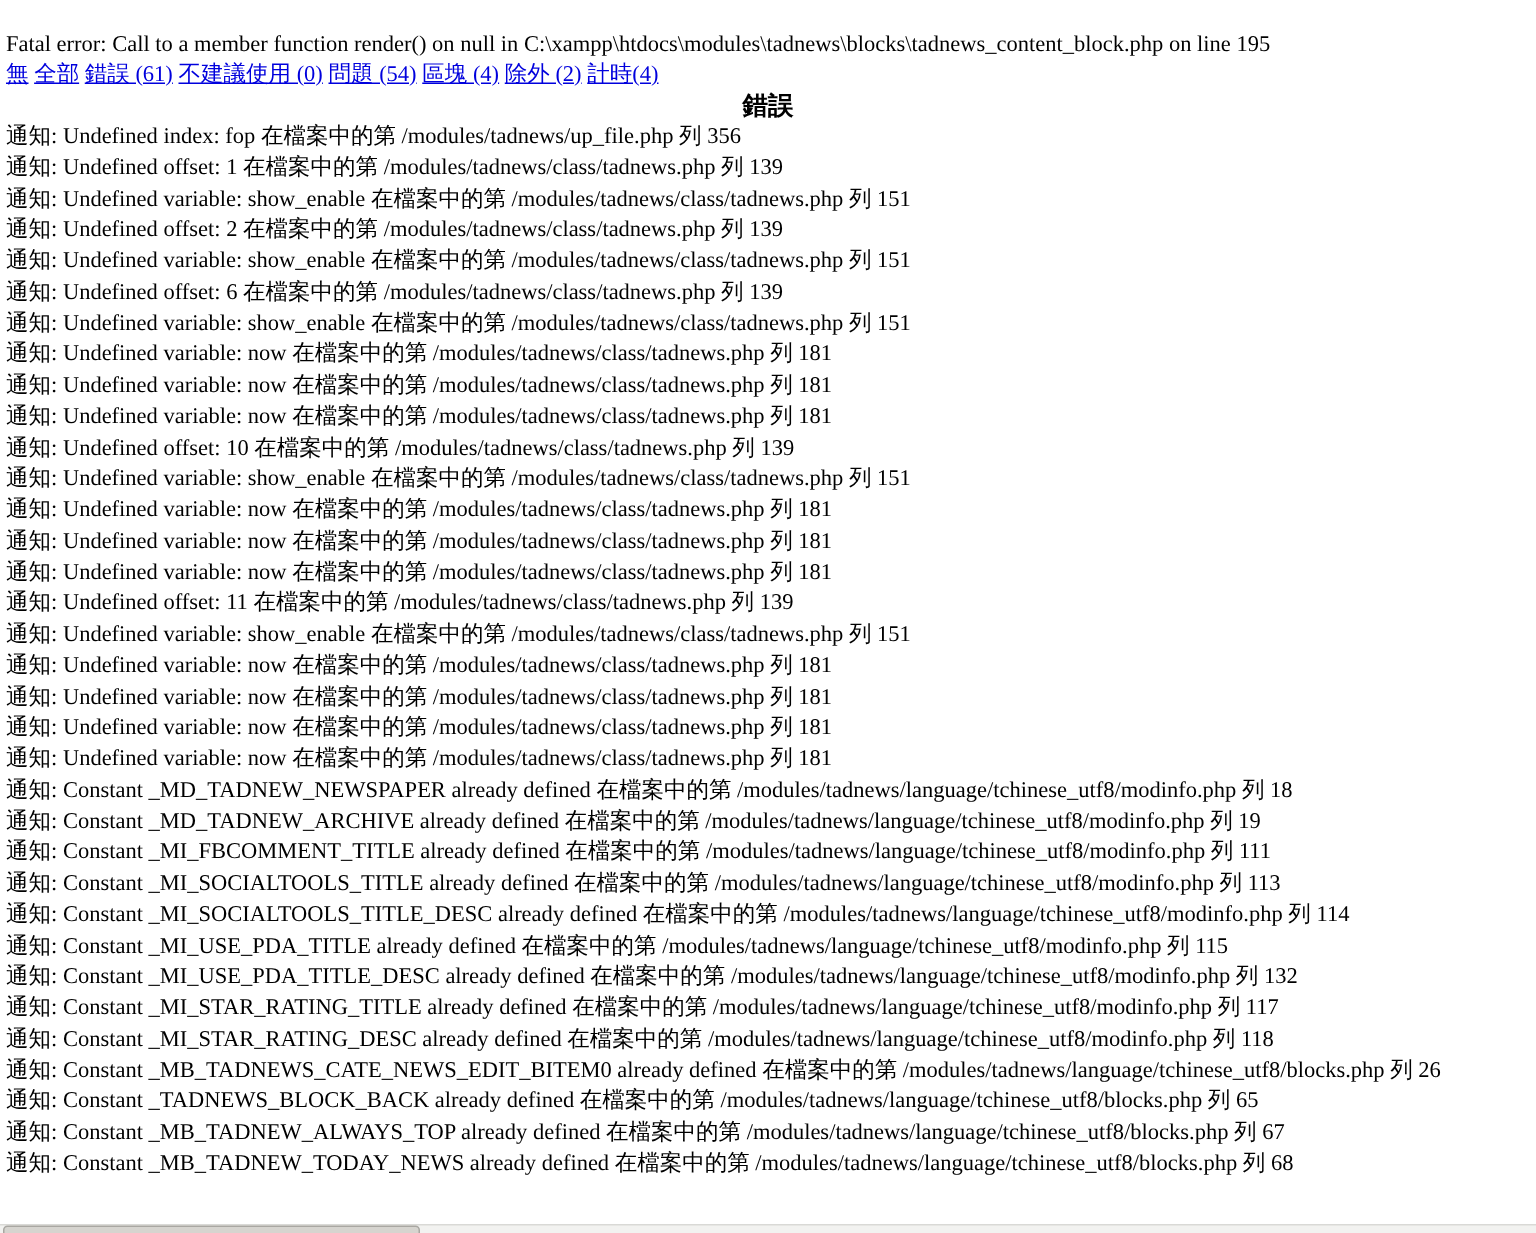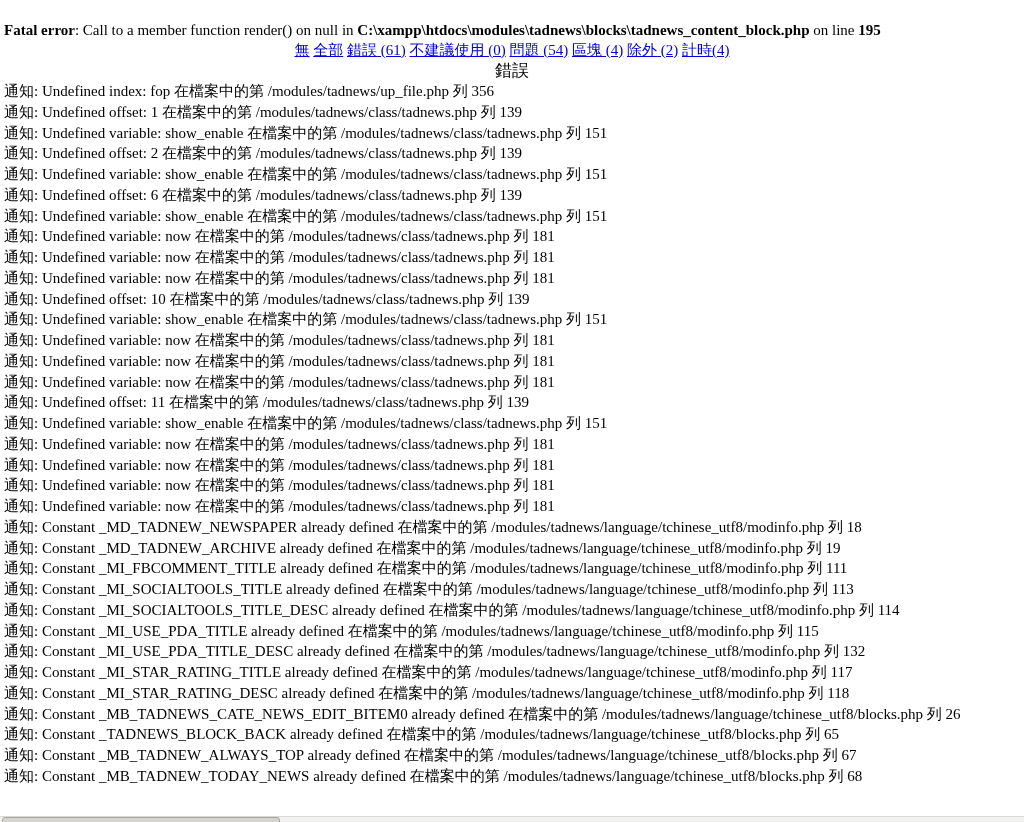--- a/index.html
+++ b/index.html
@@ -13,35 +13,34 @@
     font-family: "Liberation Serif", serif;
   }
   .page {
     padding: 20px 4px 0 4px;
   }
   .fatal-line {
     font-size: 15px;
     line-height: 21px;
     white-space: nowrap;
   }
-  .fatal-line b { font-weight: bold; }
+  .fatal-line b { font-weight: normal; }
   .filter-links {
     font-size: 15px;
     line-height: 19px;
     white-space: nowrap;
-    text-align: center;
   }
   .filter-links a {
     color: #0000dd;
     text-decoration: underline;
     cursor: pointer;
   }
   .section-title {
     text-align: center;
-    font-weight: normal;
+    font-weight: bold;
     font-size: 17px;
     line-height: 21px;
   }
   .notices {
     margin: 0;
   }
   .notice-line {
     font-size: 15px;
     line-height: 20.75px;
     white-space: nowrap;

